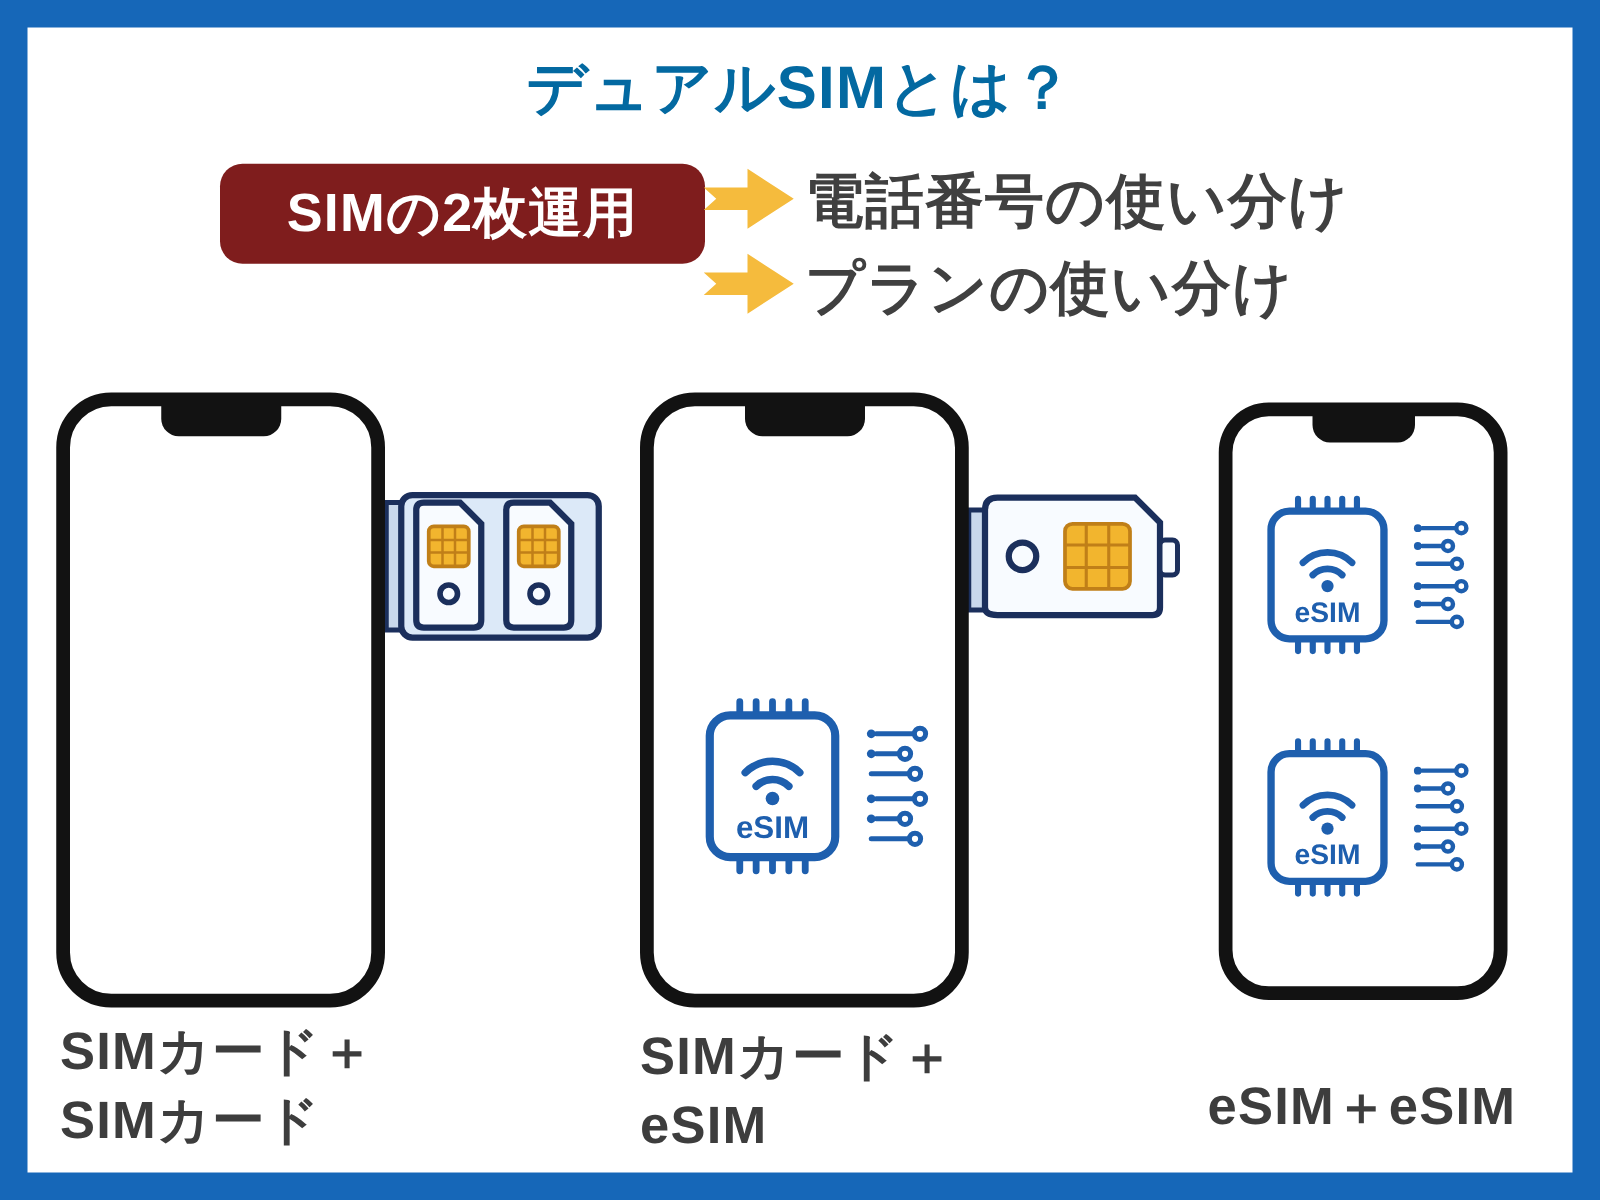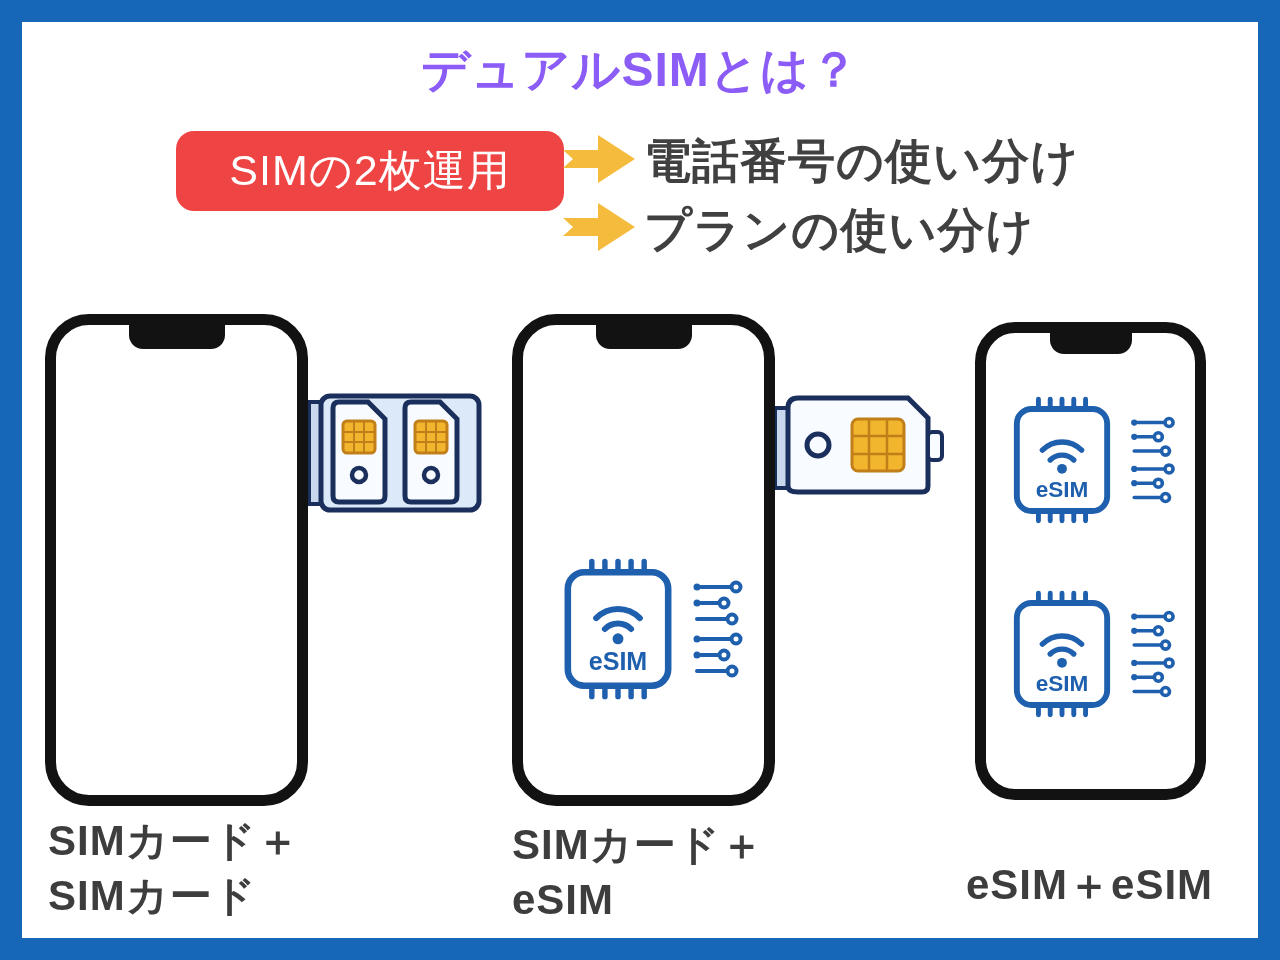--- a/index.html
+++ b/index.html
@@ -17,30 +17,30 @@
   .frame {
     position: absolute; inset: 0;
     border: 22px solid #1667b8;
     pointer-events: none;
     z-index: 50;
   }
   .title {
     position: absolute; top: 38px; left: 0; width: 100%;
     text-align: center;
     font-size: 48px; font-weight: 800;
-    color: #8b5cf6;
+    color: #0369a1;
     letter-spacing: 1px;
   }
   .badge {
     position: absolute; left: 176px; top: 131px;
     width: 388px; height: 80px;
-    background: #ef4444;
+    background: #7f1d1d;
     border-radius: 18px;
     display: flex; align-items: center; justify-content: center;
-    color: #ffffff; font-size: 43px; font-weight: 400;
+    color: #ffffff; font-size: 43px; font-weight: 700;
     letter-spacing: 1px;
   }
   .arrow { position: absolute; width: 78px; height: 58px; }
   .arrow1 { left: 560px; top: 130px; }
   .arrow2 { left: 560px; top: 198px; }
   .benefit {
     position: absolute; left: 644px;
     font-size: 47px; font-weight: 800;
     color: #404040;
     letter-spacing: 1px;

